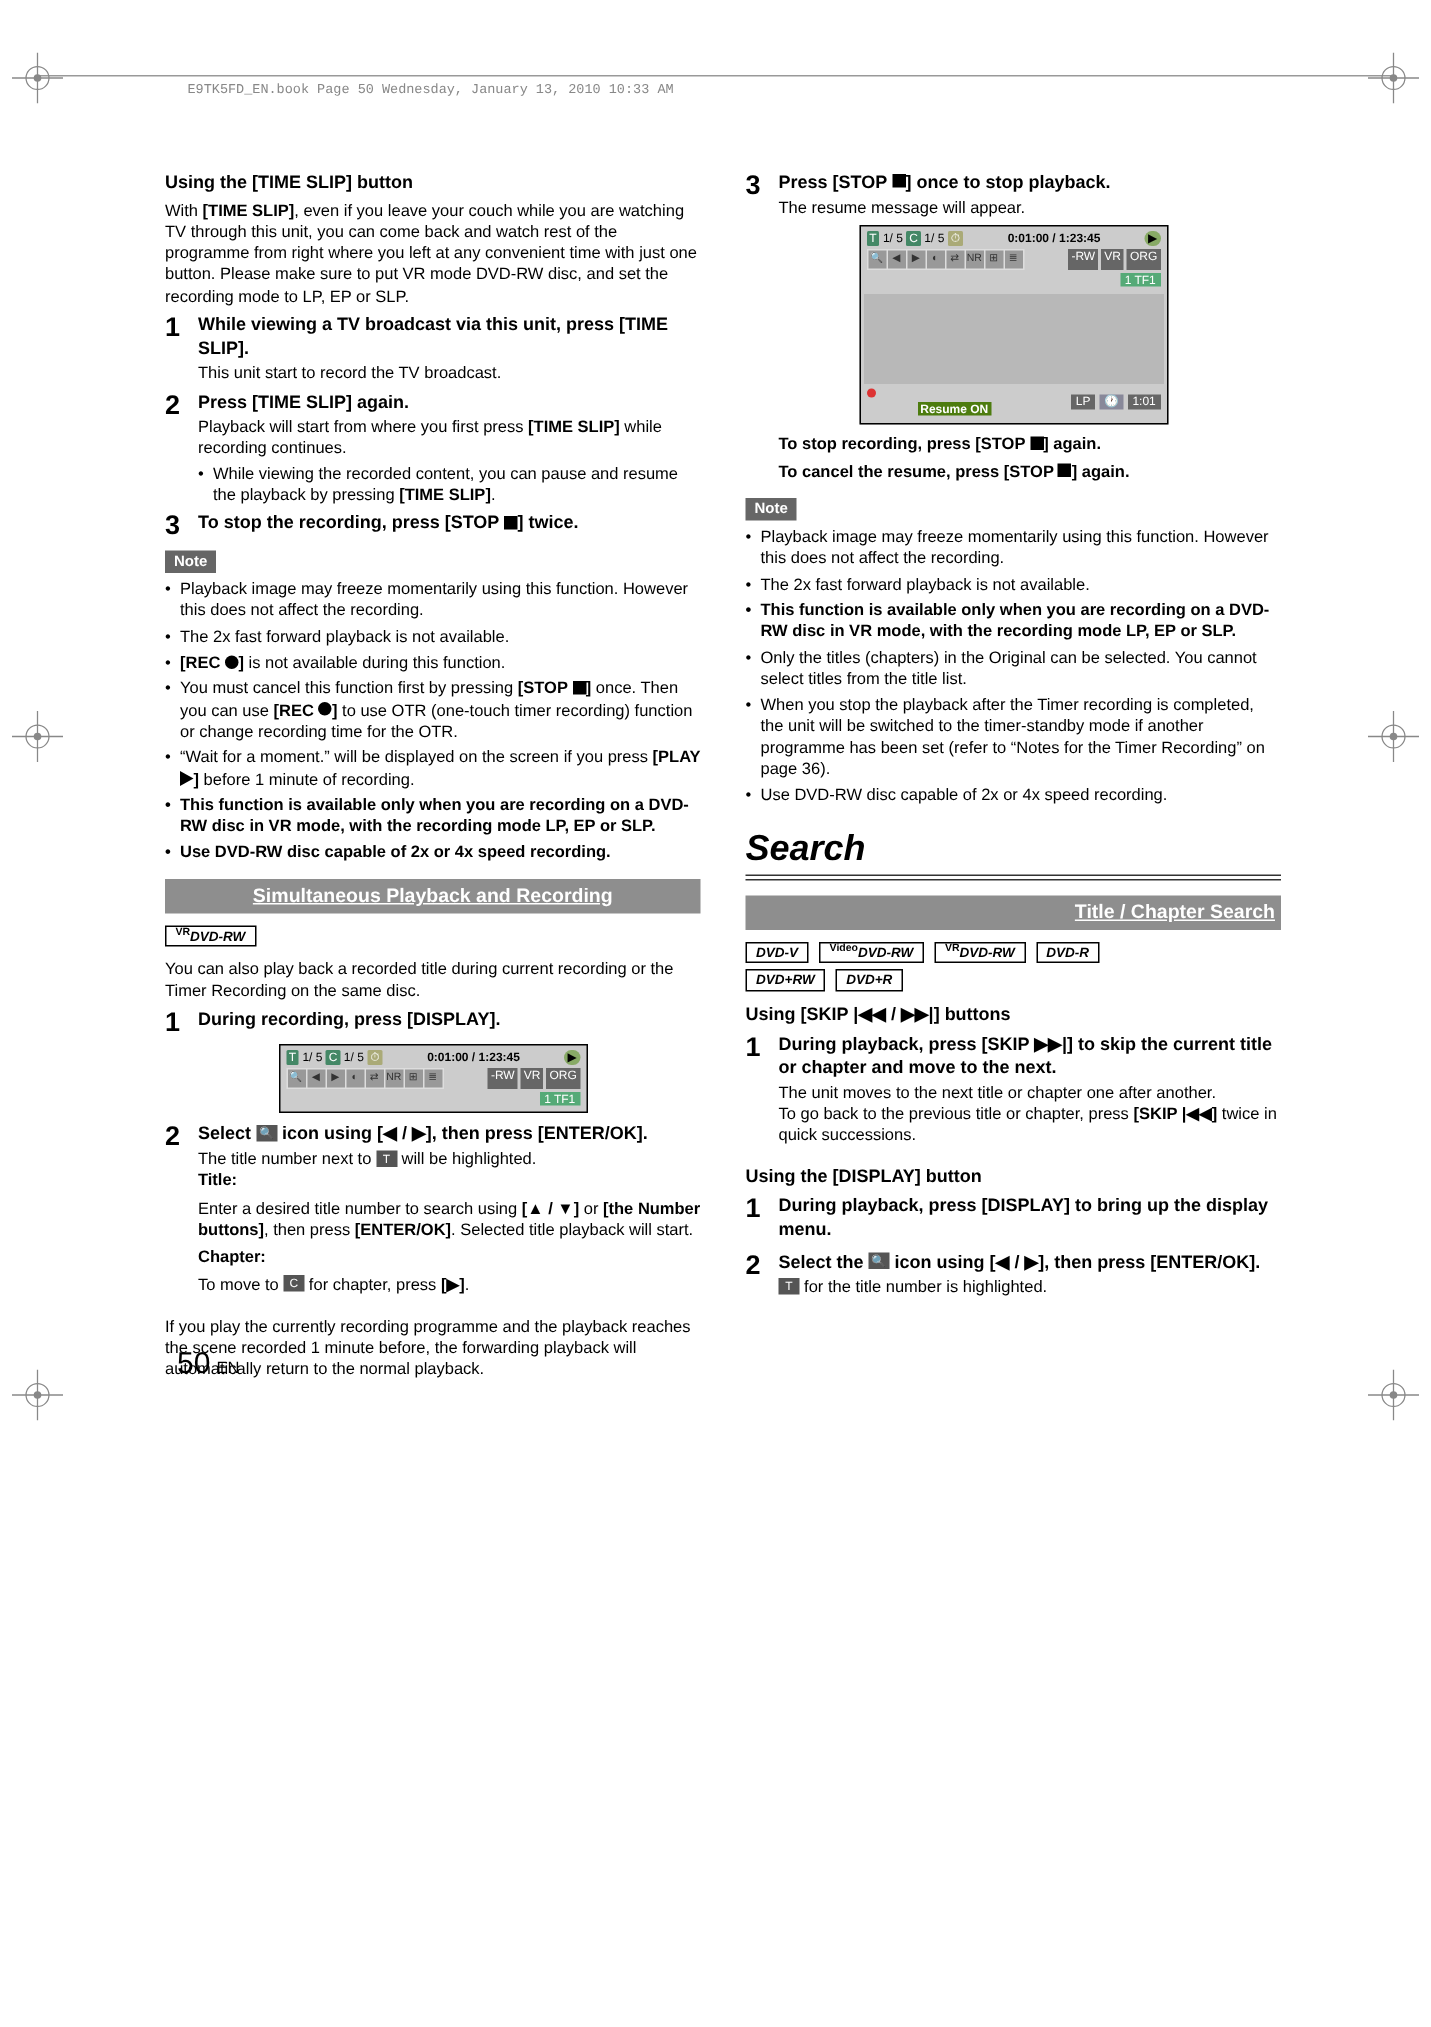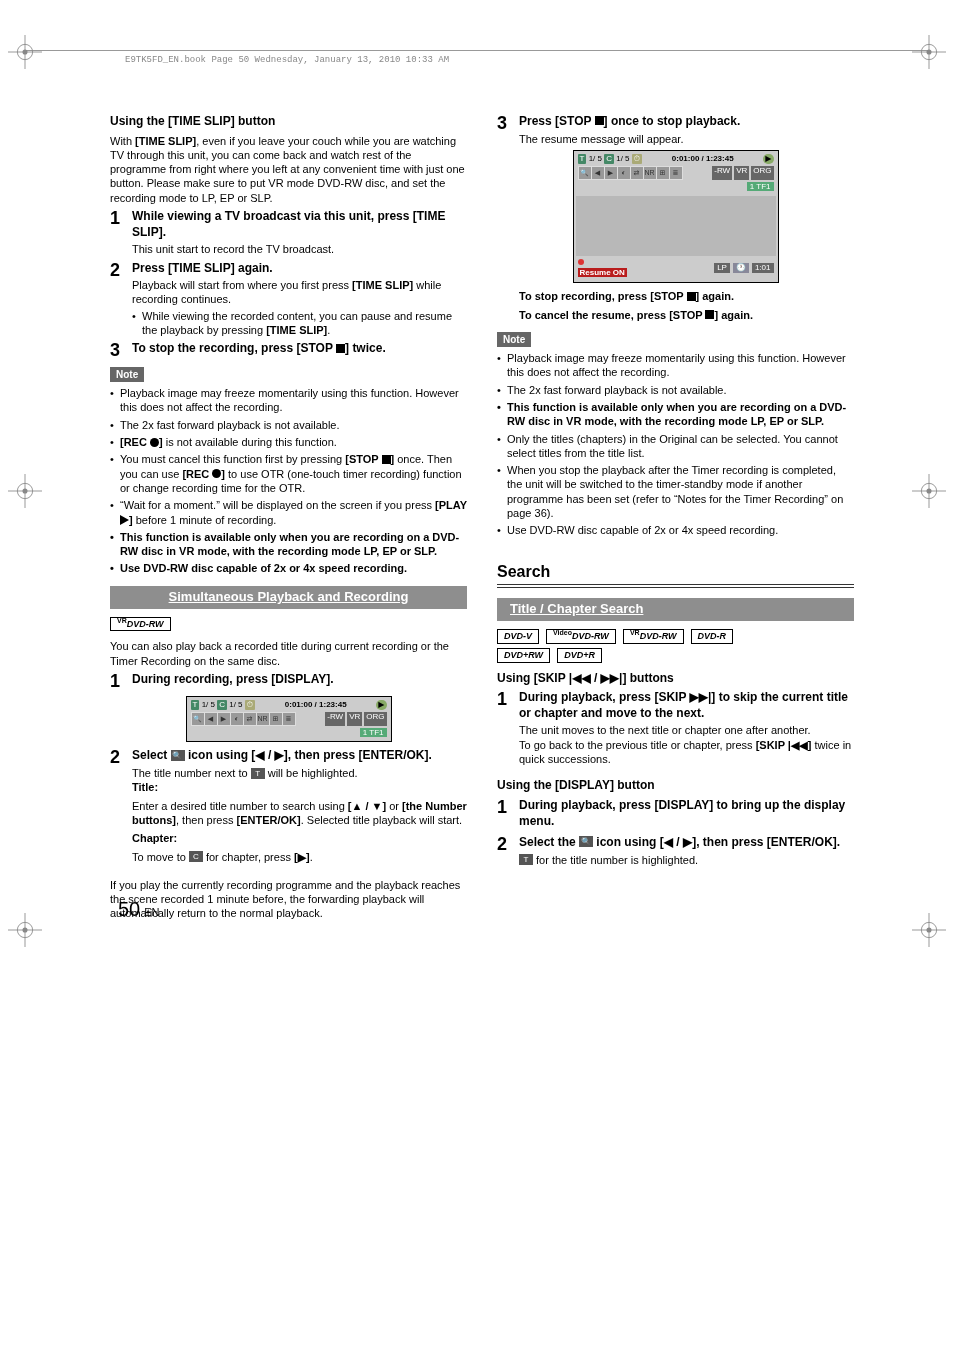--- a/index.html
+++ b/index.html
@@ -84,25 +84,26 @@
   }
   .disc-badge {
     display:inline-block; border:1px solid #000;
     padding:1px 6px 0 6px; font-size:9px; font-weight:bold;
     font-style:italic;
     margin:2px 4px 2px 0; background:#fff; position:relative;
   }
   .disc-badge .sup { font-size:7px; position:relative; top:-4px; font-style:normal; }
   .disc-row { margin:4px 0 6px 0; }
   .big-section {
-    font-size: 16px;
+    font-size: 24px;
     font-weight: bold;
-    margin: 24px 0 4px 0;
+    margin: 12px 0 4px 0;
     border-bottom:4px double #333;
     padding-bottom:2px;
+    font-style:italic;
   }
   .inline-icon {
     display:inline-block; width:11px; height:11px; vertical-align:middle;
     position:relative; top:-1px;
   }
   .icon-stop { background:#000; width:9px; height:9px; }
   .icon-rec { background:#000; width:9px; height:9px; border-radius:50%; }
   .icon-play {
     width:0;height:0;border-left:9px solid #000;border-top:5px solid transparent;border-bottom:5px solid transparent;
   }
@@ -121,21 +122,21 @@
     padding:2px;
     width: 200px;
     margin: 4px auto 6px auto;
     font-size:8px;
   }
   .osd .row1 { display:flex; justify-content:space-between; align-items:center; padding:1px 2px; }
   .osd .pill { background:#486; color:#fff; padding:0 2px; display:inline-block; border-radius:1px;}
   .osd .time { font-weight:bold; }
   .osd .middle { height:60px; background:#b8b8b8; position:relative; margin-top:2px;}
   .osd .bottom { display:flex; justify-content:space-between; padding:2px; }
-  .osd .resume { background:#b91c1c; color:#fff; font-weight:bold; padding:0 2px;}
+  .osd .resume { background:#4d7c0f; color:#fff; font-weight:bold; padding:0 2px;margin-left:34px;}
   .osd .lp { display:flex; gap:3px; align-items:center;}
   .osd .lp span { background:#666; color:#fff; padding:0 3px;}
   .osd .dot { width:6px;height:6px;background:#d33;border-radius:50%;display:inline-block;}
   .osd-small { width:200px; }
   .page-number {
     position:absolute; bottom:60px; left:118px;
     font-size:20px; font-weight:normal;
   }
   .page-number .en { font-size:11px; margin-left:4px;}
   .bold { font-weight:bold; }
@@ -340,21 +341,21 @@
       <ul class="notes">
         <li>Playback image may freeze momentarily using this function. However this does not affect the recording.</li>
         <li>The 2x fast forward playback is not available.</li>
         <li class="bold">This function is available only when you are recording on a DVD-RW disc in VR mode, with the recording mode LP, EP or SLP.</li>
         <li>Only the titles (chapters) in the Original can be selected. You cannot select titles from the title list.</li>
         <li>When you stop the playback after the Timer recording is completed, the unit will be switched to the timer-standby mode if another programme has been set (refer to “Notes for the Timer Recording” on page 36).</li>
         <li>Use DVD-RW disc capable of 2x or 4x speed recording.</li>
       </ul>
 
       <div class="big-section">Search</div>
-      <div class="section-band" style="text-align:left; padding-left:13px;">Title / Chapter Search</div>
+      <div class="section-band" style="text-align:right; padding-left:13px;">Title / Chapter Search</div>
       <div class="disc-row">
         <span class="disc-badge">DVD-V</span>
         <span class="disc-badge"><span class="sup">Video</span>DVD-RW</span>
         <span class="disc-badge"><span class="sup">VR</span>DVD-RW</span>
         <span class="disc-badge">DVD-R</span><br>
         <span class="disc-badge">DVD+RW</span>
         <span class="disc-badge">DVD+R</span>
       </div>
 
       <h4 class="heading">Using [SKIP |◀◀ / ▶▶|] buttons</h4>

